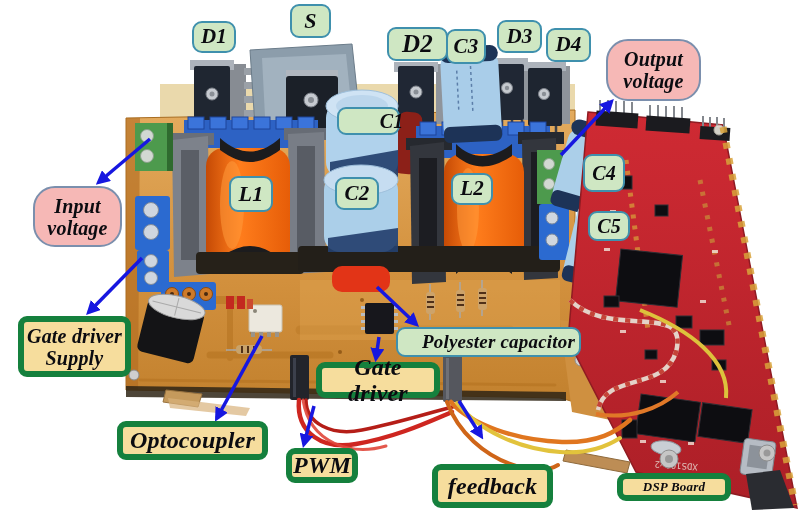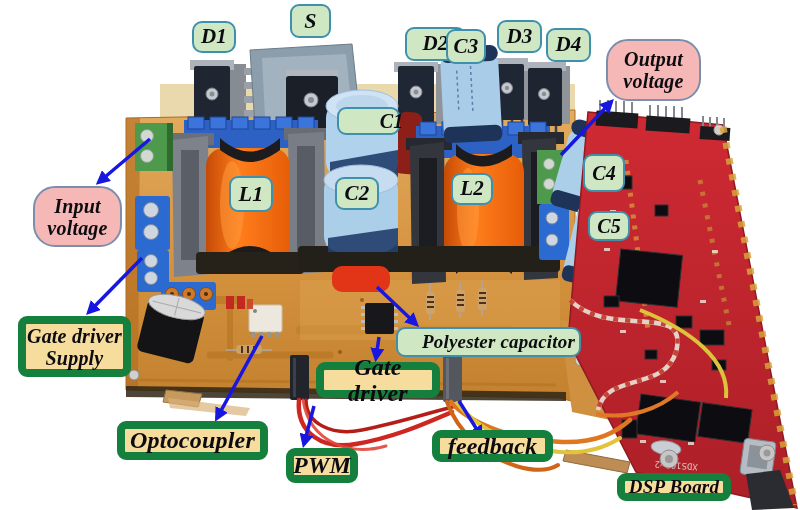--- a/index.html
+++ b/index.html
@@ -4,21 +4,21 @@
 <style>
   html,body{margin:0;padding:0;background:#fff;}
   .stage{position:relative;width:800px;height:510px;background:#ffffff;overflow:hidden;
          font-family:"Liberation Serif",serif;}
   .stage svg.photo{position:absolute;left:0;top:0;}
   .lbl{position:absolute;display:flex;align-items:center;justify-content:center;
        text-align:center;font-weight:bold;font-style:italic;color:#0b0b10;
        box-sizing:border-box;border-radius:9px;line-height:1.1;letter-spacing:.2px;}
   .lbl.green {background:#cfe7c3;border:2px solid #3f90ad;}
   .lbl.pink  {background:#f6b8b6;border:2px solid #7b8fad;border-radius:22px;}
-  .lbl.yellow{background:#f6dd9d;border:8px solid #15803d;}
+  .lbl.yellow{background:#f6dd9d;border:6px solid #15803d;}
 </style>
 </head>
 <body>
 
 <div class="stage">
 
 <svg class="photo" width="800" height="510" viewBox="0 0 800 510">
   <defs>
     <linearGradient id="pcbG" x1="0" y1="0" x2="0" y2="1">
       <stop offset="0" stop-color="#e3ab5e"></stop>
@@ -375,35 +375,35 @@
     <line x1="262" y1="336" x2="217" y2="418" marker-end="url(#ah)"></line>
     <line x1="379" y1="337" x2="376" y2="358" marker-end="url(#ah)"></line>
     <line x1="377" y1="287" x2="416" y2="324" marker-end="url(#ah)"></line>
     <line x1="314" y1="406" x2="304" y2="444" marker-end="url(#ah)"></line>
     <line x1="459" y1="401" x2="481" y2="436" marker-end="url(#ah)"></line>
   </g>
 </svg>
 
 <div class="lbl green" style="left:192px;top:21px;width:44px;height:32px;font-size:21px;border-radius:10px;">D1</div>
 <div class="lbl green" style="left:290px;top:4px;width:41px;height:34px;font-size:22px;">S</div>
-<div class="lbl green" style="left:387px;top:27px;width:61px;height:34px;font-size:21px;margin-left:18px;">D2</div>
+<div class="lbl green" style="left:387px;top:27px;width:61px;height:34px;font-size:25px;">D2</div>
 <div class="lbl green" style="left:446px;top:29px;width:40px;height:35px;font-size:21px;">C3</div>
 <div class="lbl green" style="left:497px;top:20px;width:45px;height:33px;font-size:21px;">D3</div>
 <div class="lbl green" style="left:546px;top:28px;width:45px;height:34px;font-size:21px;">D4</div>
 <div class="lbl green" style="left:229px;top:176px;width:44px;height:36px;font-size:22px;">L1</div>
 <div class="lbl green" style="left:337px;top:107px;width:63px;height:28px;font-size:20px;padding-left:46px;">C1</div>
 <div class="lbl green" style="left:335px;top:177px;width:44px;height:33px;font-size:21px;">C2</div>
 <div class="lbl green" style="left:451px;top:173px;width:42px;height:32px;font-size:21px;">L2</div>
 <div class="lbl green" style="left:583px;top:154px;width:42px;height:38px;font-size:20px;text-align:right;">C4</div>
 <div class="lbl green" style="left:588px;top:211px;width:42px;height:30px;font-size:20px;">C5</div>
 <div class="lbl green" style="left:396px;top:327px;width:185px;height:30px;font-size:19px;padding-left:20px;">Polyester capacitor</div>
 
 <div class="lbl pink" style="left:606px;top:39px;width:95px;height:62px;font-size:20px;">Output voltage</div>
 <div class="lbl pink" style="left:33px;top:186px;width:89px;height:61px;font-size:20px;text-align:center;">Input voltage</div>
 
 <div class="lbl yellow" style="left:18px;top:316px;width:113px;height:61px;font-size:20px;">Gate driver Supply</div>
 <div class="lbl yellow" style="left:117px;top:421px;width:151px;height:39px;font-size:24px;">Optocoupler</div>
 <div class="lbl yellow" style="left:316px;top:362px;width:124px;height:36px;font-size:24px;">Gate driver</div>
 <div class="lbl yellow" style="left:286px;top:448px;width:72px;height:35px;font-size:24px;">PWM</div>
-<div class="lbl yellow" style="left:432px;top:430px;width:121px;height:32px;font-size:24px;">feedback</div>
-<div class="lbl yellow" style="left:617px;top:473px;width:114px;height:28px;font-size:19px;">DSP Board</div>
+<div class="lbl yellow" style="left:432px;top:464px;width:121px;height:44px;font-size:24px;">feedback</div>
+<div class="lbl yellow" style="left:617px;top:473px;width:114px;height:28px;font-size:13px;">DSP Board</div>
 
 </div>
 
 </body></html>

